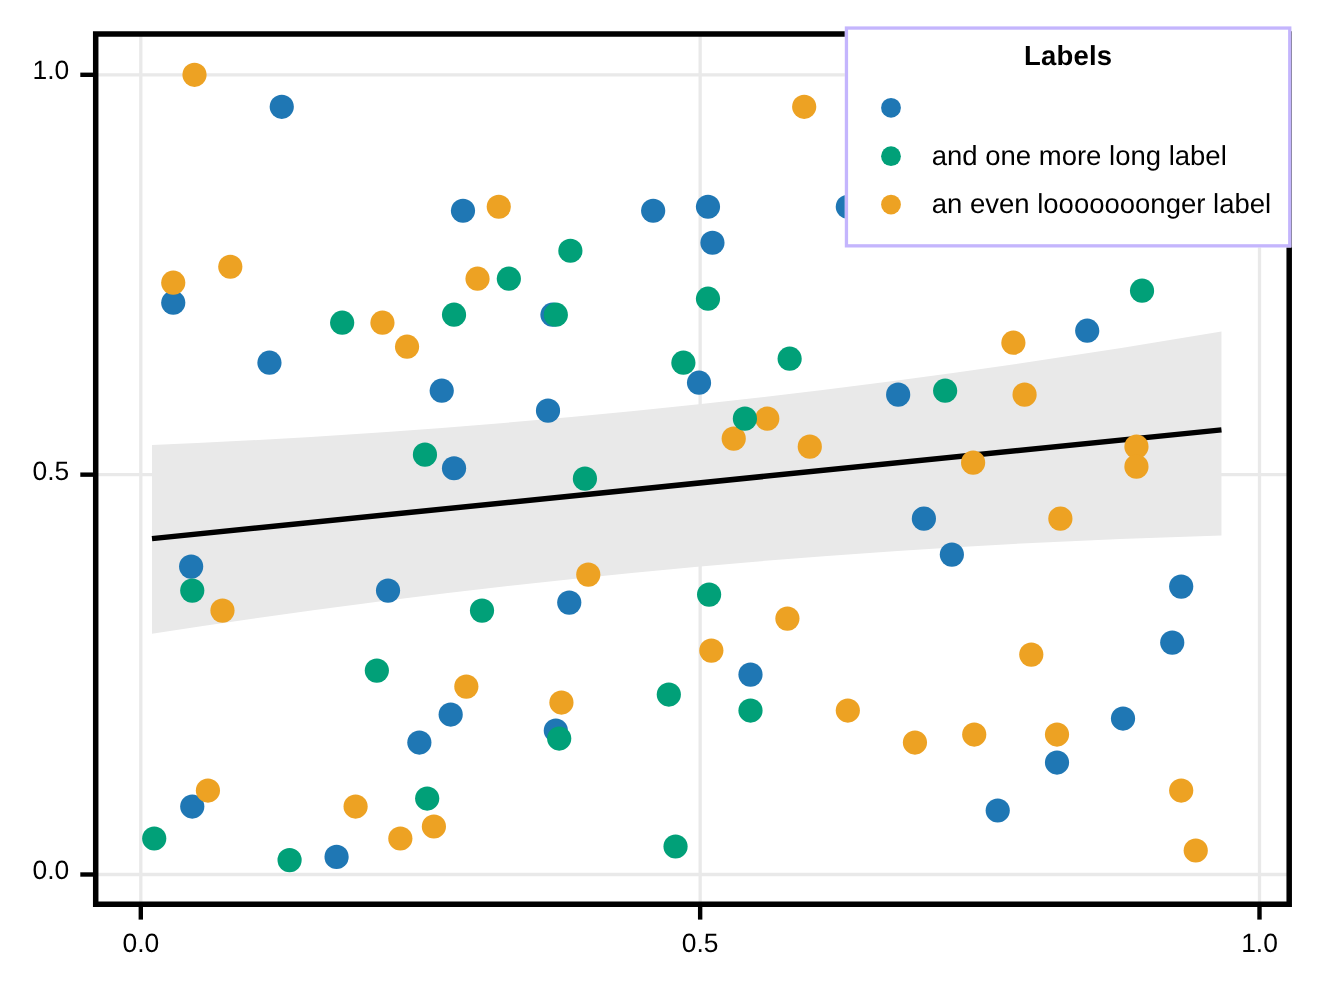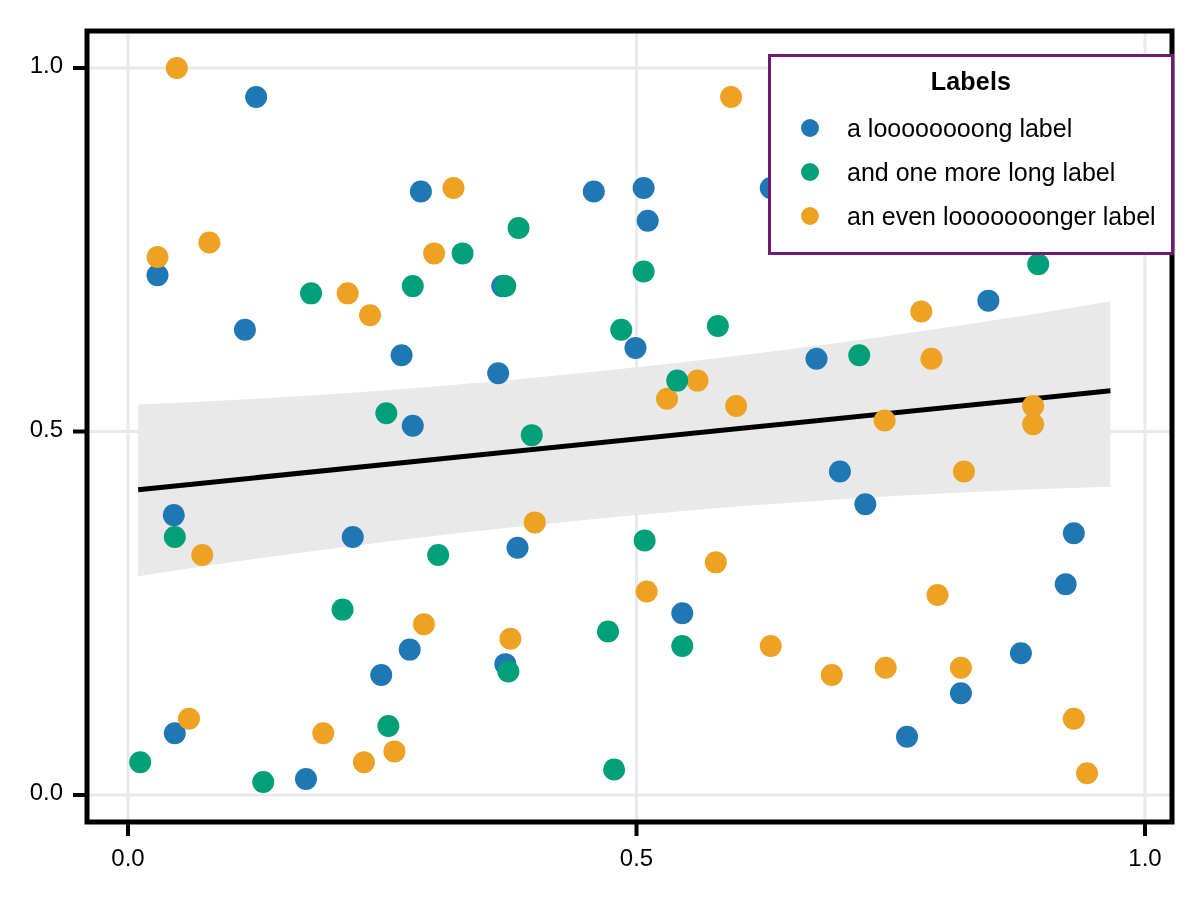--- a/index.html
+++ b/index.html
@@ -39,23 +39,22 @@
   .xtick-label {
     text-align: center;
   }
   #legend-box {
     position: absolute;
     left: 768px;
     top: 24px;
     width: 406px;
     box-sizing: border-box;
     background: #ffffff;
-    border: 3px solid #701a75;
+    border: 3px solid #c4b5fd;
     padding: 10px 18px 14px 18px;
-    margin-top: 30px;
   }
   #legend-title {
     text-align: center;
     font-size: 25px;
     font-weight: bold;
     color: #000000;
     margin-bottom: 10px;
     letter-spacing: 0.2px;
   }
   .legend-item {
@@ -214,21 +213,20 @@
       <div class="tick-label xtick-label" style="left: 88px; width: 80px; top: 844px;">0.0</div>
       <div class="tick-label xtick-label" style="left: 596.5px; width: 80px; top: 844px;">0.5</div>
       <div class="tick-label xtick-label" style="left: 1105px; width: 80px; top: 844px;">1.0</div>
     </div>
 
   <div id="legend-box">
     <div id="legend-title">Labels</div>
     <div id="legend-items">
         <div class="legend-item">
           <span class="legend-swatch" style="background: rgb(31, 119, 180);"></span>
-          <span class="legend-label">a loooooooong label</span>
         </div>
         <div class="legend-item">
           <span class="legend-swatch" style="background: rgb(1, 160, 120);"></span>
           <span class="legend-label">and one more long label</span>
         </div>
         <div class="legend-item">
           <span class="legend-swatch" style="background: rgb(237, 162, 35);"></span>
           <span class="legend-label">an even looooooonger label</span>
         </div>
       </div>

